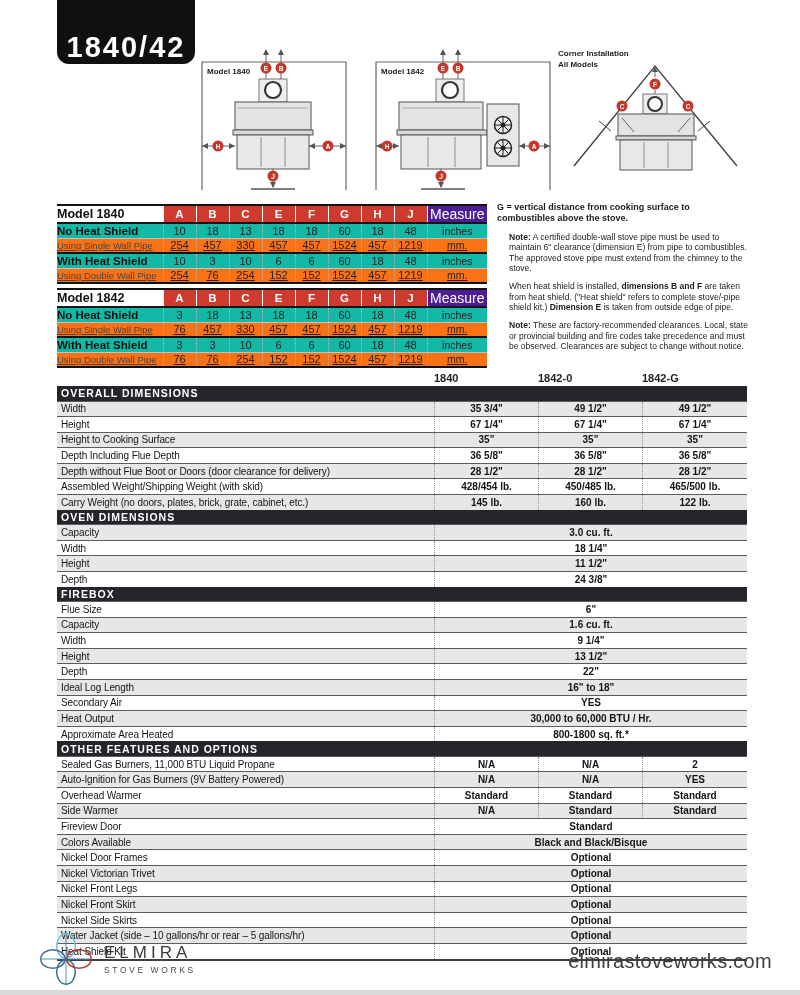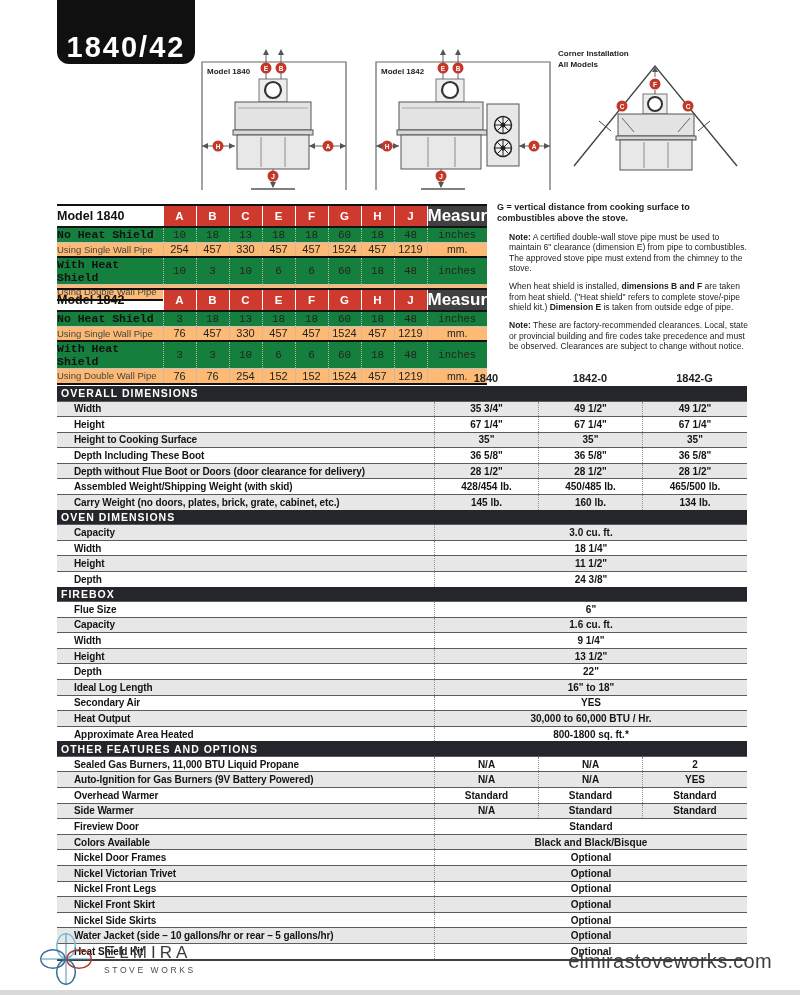--- a/index.html
+++ b/index.html
@@ -20,44 +20,44 @@
   .arrow{stroke:#555;stroke-width:0.9;}
   .ah{fill:#555;}
 
   
   .dim-table{position:absolute;left:57px;border-collapse:collapse;table-layout:fixed;width:430px;
              border-top:2px solid #111;border-bottom:2px solid #111;}
   .dim-table th,.dim-table td{padding:0;height:15px;text-align:center;box-sizing:border-box;}
   .dt-head th{border-bottom:2px solid #141414;height:17px;}
   .dt-title{text-align:left !important;font-size:12.5px;font-weight:bold;color:#111;}
   .hletter{background:#ce3a2d;color:#fff;font-weight:bold;font-size:11.5px;border-left:1.5px solid #fff;}
-  .hmeasure{background:#404040;color:#fff;font-weight:bold;font-size:17px;border-left:1.5px solid #fff;}
+  .hmeasure{background:#4c1d95;color:#fff;font-weight:normal;font-size:14px;border-left:1.5px solid #fff;}
   .rowlabel{text-align:left !important;font-weight:bold;font-size:11.5px;color:#111;}
   .rowsub{text-align:left !important;font-size:9.5px;color:#444;}
   .num{font-size:11px;border-left:1px dotted #b5b5b5;color:#222;}
   .unit{font-size:10.5px;border-left:1px dotted #b5b5b5;color:#222;}
-  .mm-row td{background:#fdba74;border-top:1px solid #c2c2c2;}
-  .inch-row td{background:#15803d;font-family:Liberation Mono, monospace;}
+  .mm-row td{background:#f97316;border-top:1px solid #c2c2c2;text-decoration:underline;}
+  .inch-row td{background:#14b8a6;}
   .group2-start td{border-top:2px solid #111 !important;margin-top:11px;}
 
   
   .notes{position:absolute;left:497px;top:202px;width:252px;font-size:8.5px;color:#1c1c1c;line-height:1.25;}
   .notes .heading{font-weight:bold;font-size:9px;margin:0 0 7px 0;}
   .notes p{margin:0 0 7px 12px;}
 
   
   .spec{position:absolute;left:57px;top:369px;width:690px;border-bottom:2px solid #3c3f45;}
   .spec-head{display:grid;grid-template-columns:377px 104px 104px 105px;height:17px;align-items:center;}
-  .spec-head .ch{text-align:center;font-weight:bold;font-size:11px;color:#222;}
+  .spec-head .ch{font-weight:bold;font-size:11px;color:#222;}
   .sec-bar{height:14.5px;background:#24262b;color:#fff;font-weight:bold;font-size:10.5px;
            letter-spacing:1px;display:flex;align-items:center;padding-left:4px;box-sizing:border-box;}
   .spec-row{display:grid;grid-template-columns:377px 104px 104px 105px;height:14.6px;
             align-items:center;border-top:1px solid #595d63;background:#fff;}
   .spec-row.shaded{background:#e7e7e7;}
-  .spec-row .lbl{font-size:10px;font-weight:bold;padding-left:17px;color:#141414;
+  .spec-row .lbl{font-size:10px;font-weight:normal;padding-left:4px;color:#141414;
                  white-space:nowrap;overflow:hidden;letter-spacing:-0.1px;}
   .spec-row .val{font-size:10px;font-weight:bold;text-align:center;color:#141414;
                  border-left:1px dotted #8f949a;height:100%;display:flex;align-items:center;justify-content:center;}
   .spec-row .val.span{grid-column:2/5;}
 
   
   .footer-logo{position:absolute;left:38px;top:931px;display:flex;align-items:center;gap:10px;}
   .brand{display:flex;flex-direction:column;}
   .brand .b1{font-size:17px;letter-spacing:4px;color:#3a3a3a;}
   .brand .b2{font-size:8.5px;letter-spacing:2.6px;color:#4a4a4a;margin-top:2px;}
@@ -406,42 +406,42 @@
           <div class="val">67 1/4"</div>
           <div class="val">67 1/4"</div>
         </div>
         <div class="spec-row shaded">
           <div class="lbl">Height to Cooking Surface</div>
           <div class="val">35"</div>
           <div class="val">35"</div>
           <div class="val">35"</div>
         </div>
         <div class="spec-row">
-          <div class="lbl">Depth Including These Boot</div>
+          <div class="lbl">Depth Including Flue Depth</div>
           <div class="val">36 5/8"</div>
           <div class="val">36 5/8"</div>
           <div class="val">36 5/8"</div>
         </div>
         <div class="spec-row shaded">
           <div class="lbl">Depth without Flue Boot or Doors (door clearance for delivery)</div>
           <div class="val">28 1/2"</div>
           <div class="val">28 1/2"</div>
           <div class="val">28 1/2"</div>
         </div>
         <div class="spec-row">
           <div class="lbl">Assembled Weight/Shipping Weight (with skid)</div>
           <div class="val">428/454 lb.</div>
           <div class="val">450/485 lb.</div>
           <div class="val">465/500 lb.</div>
         </div>
         <div class="spec-row shaded">
           <div class="lbl">Carry Weight (no doors, plates, brick, grate, cabinet, etc.)</div>
           <div class="val">145 lb.</div>
           <div class="val">160 lb.</div>
-          <div class="val">134 lb.</div>
+          <div class="val">122 lb.</div>
         </div>
         <div class="sec-bar">OVEN DIMENSIONS</div>
         <div class="spec-row shaded">
           <div class="lbl">Capacity</div>
           <div class="val span">3.0 cu. ft.</div>
         </div>
         <div class="spec-row">
           <div class="lbl">Width</div>
           <div class="val span">18 1/4"</div>
         </div>

